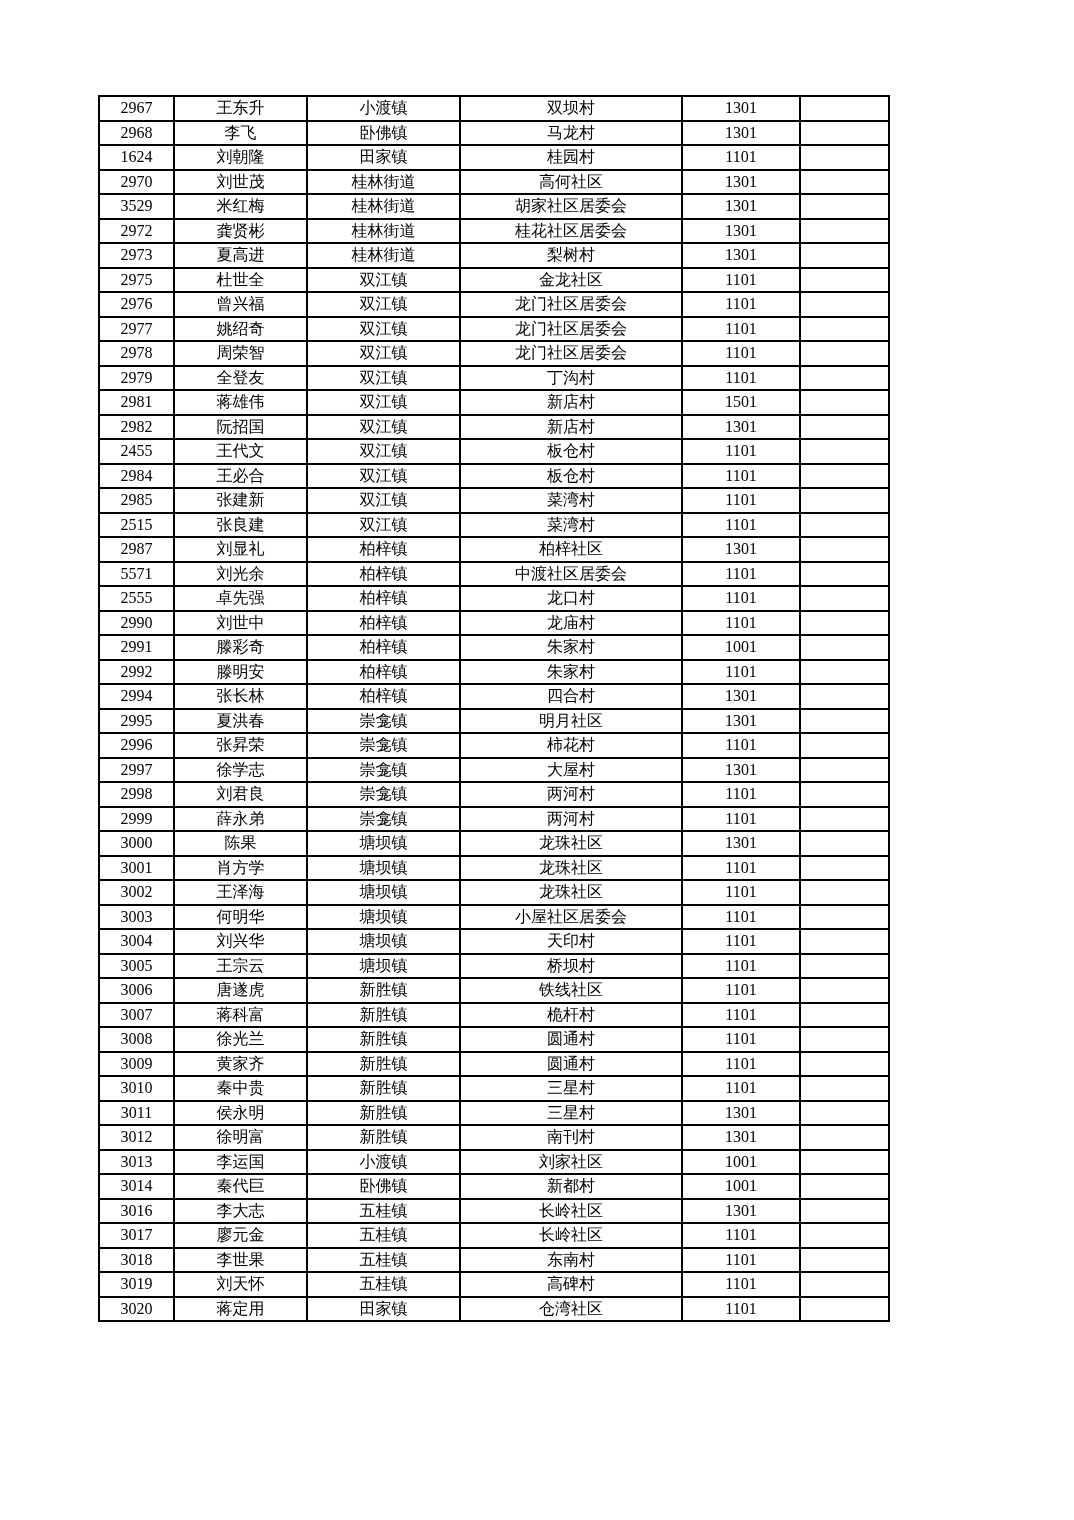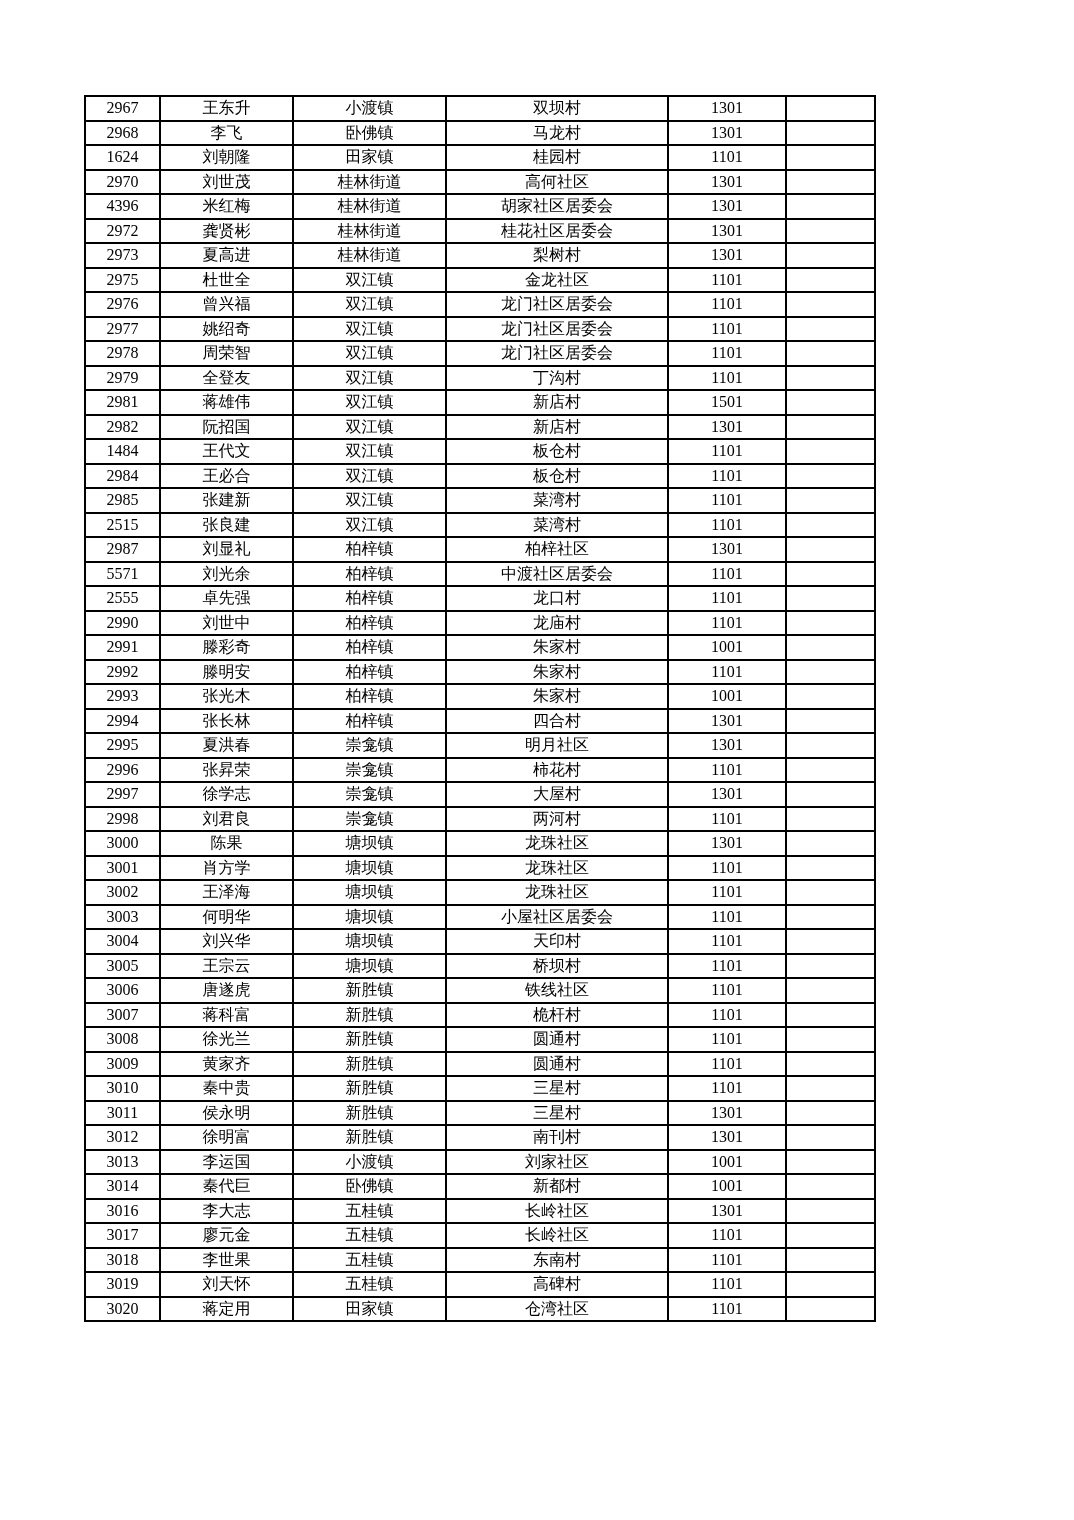--- a/index.html
+++ b/index.html
@@ -9,21 +9,21 @@
   }
   .page {
     position: relative;
     width: 1074px;
     height: 1520px;
     background: #ffffff;
     overflow: hidden;
   }
   table.roster {
     position: absolute;
-    left: 84px;
+    left: 98px;
     top: 95px;
     width: 790px;
     border-collapse: collapse;
     table-layout: fixed;
   }
   table.roster tr {
     height: 24.5px;
   }
   table.roster td {
     border: 2px solid #000000;
@@ -78,21 +78,21 @@
         </tr>
         <tr>
           <td>2970</td>
           <td>刘世茂</td>
           <td>桂林街道</td>
           <td>高何社区</td>
           <td>1301</td>
           <td></td>
         </tr>
         <tr>
-          <td>4396</td>
+          <td>3529</td>
           <td>米红梅</td>
           <td>桂林街道</td>
           <td>胡家社区居委会</td>
           <td>1301</td>
           <td></td>
         </tr>
         <tr>
           <td>2972</td>
           <td>龚贤彬</td>
           <td>桂林街道</td>
@@ -158,21 +158,21 @@
         </tr>
         <tr>
           <td>2982</td>
           <td>阮招国</td>
           <td>双江镇</td>
           <td>新店村</td>
           <td>1301</td>
           <td></td>
         </tr>
         <tr>
-          <td>1484</td>
+          <td>2455</td>
           <td>王代文</td>
           <td>双江镇</td>
           <td>板仓村</td>
           <td>1101</td>
           <td></td>
         </tr>
         <tr>
           <td>2984</td>
           <td>王必合</td>
           <td>双江镇</td>
@@ -235,28 +235,20 @@
           <td>朱家村</td>
           <td>1001</td>
           <td></td>
         </tr>
         <tr>
           <td>2992</td>
           <td>滕明安</td>
           <td>柏梓镇</td>
           <td>朱家村</td>
           <td>1101</td>
-          <td></td>
-        </tr>
-        <tr>
-          <td>2993</td>
-          <td>张光木</td>
-          <td>柏梓镇</td>
-          <td>朱家村</td>
-          <td>1001</td>
           <td></td>
         </tr>
         <tr>
           <td>2994</td>
           <td>张长林</td>
           <td>柏梓镇</td>
           <td>四合村</td>
           <td>1301</td>
           <td></td>
         </tr>
@@ -280,20 +272,28 @@
           <td>2997</td>
           <td>徐学志</td>
           <td>崇龛镇</td>
           <td>大屋村</td>
           <td>1301</td>
           <td></td>
         </tr>
         <tr>
           <td>2998</td>
           <td>刘君良</td>
+          <td>崇龛镇</td>
+          <td>两河村</td>
+          <td>1101</td>
+          <td></td>
+        </tr>
+        <tr>
+          <td>2999</td>
+          <td>薛永弟</td>
           <td>崇龛镇</td>
           <td>两河村</td>
           <td>1101</td>
           <td></td>
         </tr>
         <tr>
           <td>3000</td>
           <td>陈果</td>
           <td>塘坝镇</td>
           <td>龙珠社区</td>

